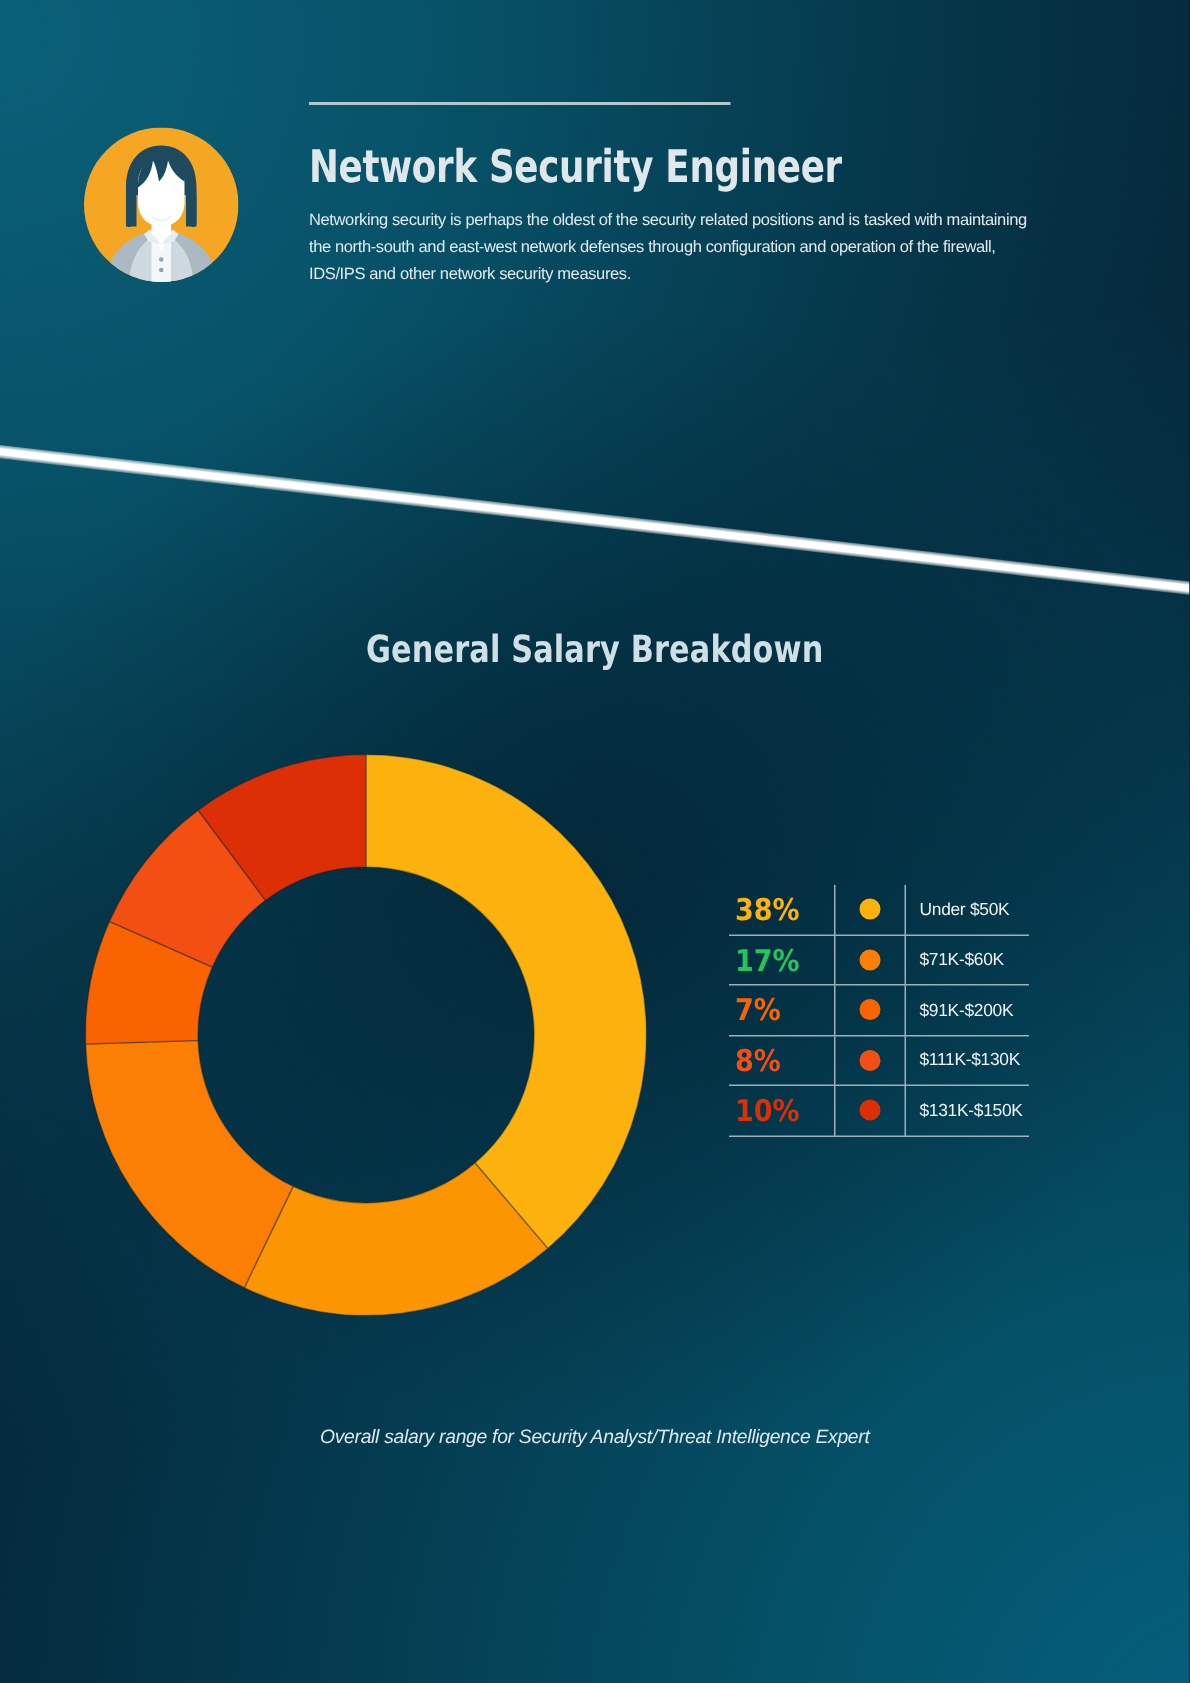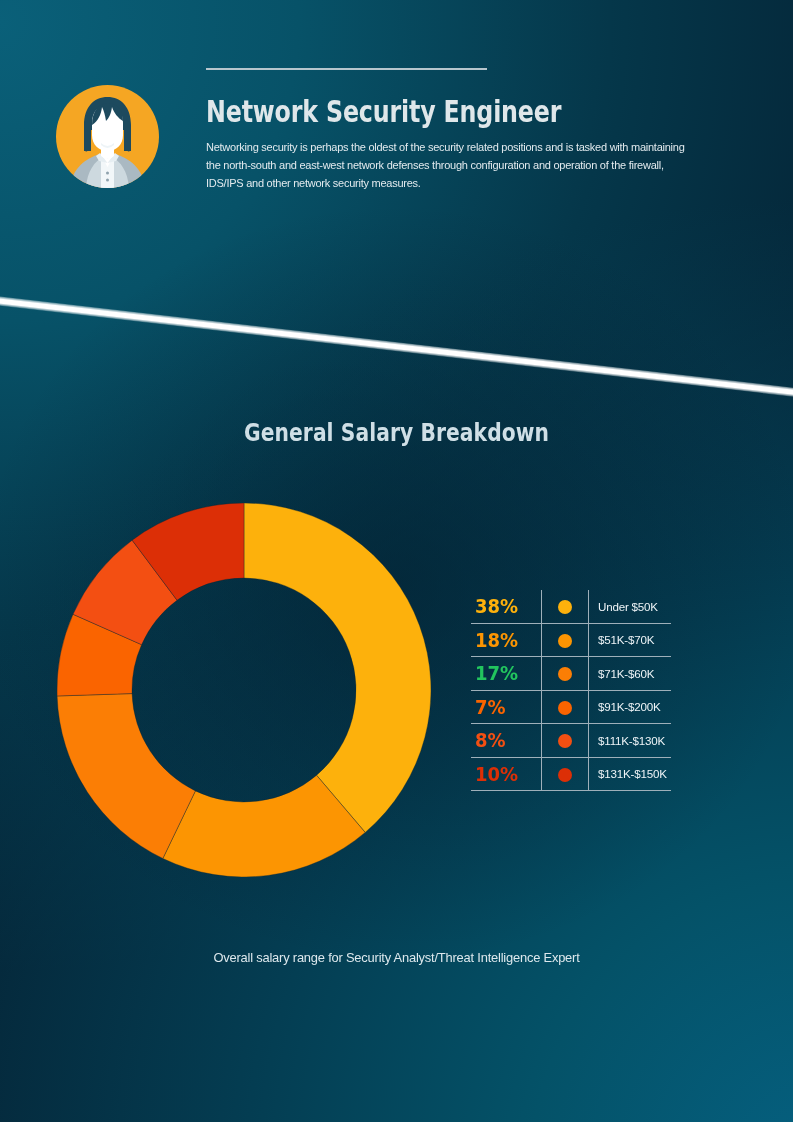--- a/index.html
+++ b/index.html
@@ -121,21 +121,21 @@
     left: 57px;
     top: 503px;
     width: 374px;
     height: 374px;
   }
   .donut-wrap svg { display: block; }
 
   
   .legend {
     position: absolute;
-    left: 471px;
+    left: 486px;
     top: 590px;
     width: 200px;
     border-collapse: collapse;
   }
   .legend td {
     border-bottom: 1.3px solid #9fb0ba;
     padding: 0;
     height: 32.5px;
     vertical-align: middle;
   }
@@ -171,20 +171,21 @@
 
   .footer-caption {
     position: absolute;
     left: 0;
     top: 950px;
     width: 793px;
     text-align: center;
     font-size: 12.9px;
     color: #dde8ed;
     letter-spacing: -0.2px;
+    font-style: italic;
   }
 </style>
 </head>
 <body>
 
 <div id="page">
 
   <div class="bg-layer glow-tl"></div>
   <div class="bg-layer glow-br"></div>
   <div class="bg-layer glow-mid"></div>
@@ -251,25 +252,20 @@
   </div>
 
   <table class="legend">
     <tbody id="legend-body">
         <tr>
           <td class="cell-pct" style="color: rgb(253, 177, 12);">38%</td>
           <td class="cell-dot"><span class="dot" style="background: rgb(253, 177, 12);"></span></td>
           <td class="cell-label">Under $50K</td>
         </tr>
         <tr>
-          <td class="cell-pct" style="color: rgb(252, 149, 2);">18%</td>
-          <td class="cell-dot"><span class="dot" style="background: rgb(252, 149, 2);"></span></td>
-          <td class="cell-label">$51K-$70K</td>
-        </tr>
-        <tr>
           <td class="cell-pct" style="color: #22c55e;">17%</td>
           <td class="cell-dot"><span class="dot" style="background: rgb(251, 126, 5);"></span></td>
           <td class="cell-label">$71K-$60K</td>
         </tr>
         <tr>
           <td class="cell-pct" style="color: rgb(250, 100, 0);">7%</td>
           <td class="cell-dot"><span class="dot" style="background: rgb(250, 100, 0);"></span></td>
           <td class="cell-label">$91K-$200K</td>
         </tr>
         <tr>

